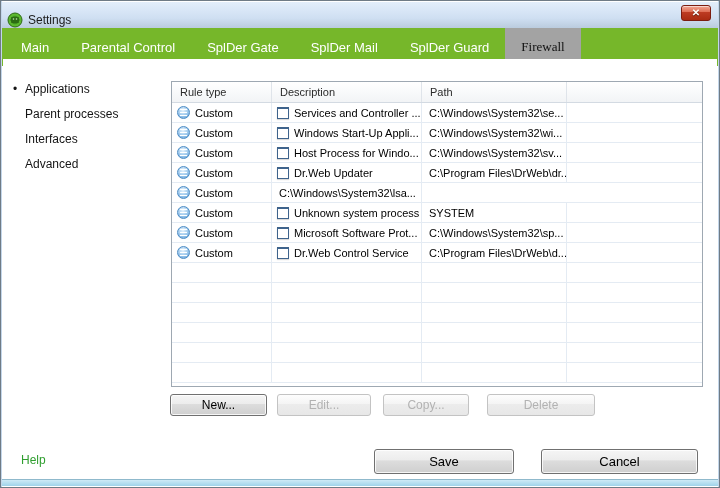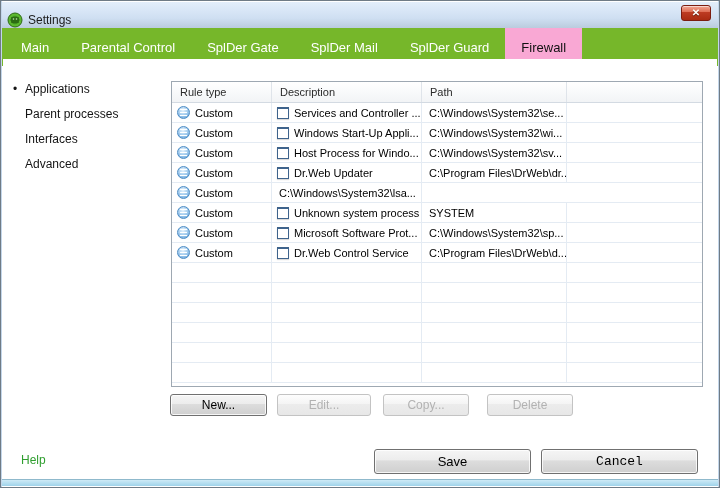--- a/index.html
+++ b/index.html
@@ -33,21 +33,21 @@
 
   
   .tabbar {
     position:absolute; left:1px; right:1px; top:27px; height:38px;
     background:#76b72a; display:flex; align-items:stretch; padding-left:3px;
   }
   .tab {
     display:flex; align-items:center; padding:0 16px;
     color:#fff; font-size:13px; cursor:pointer; white-space:nowrap;
   }
-  .tab.active { background:#f9a8d4; color:#111; }
+  .tab.active { background:#a3a3a3; color:#111;font-family:Liberation Serif, serif; }
 
   
   .content { position:absolute; left:2px; right:2px; top:58px; bottom:8px; background:#fff; }
 
   
   .sidebar { position:absolute; left:10px; top:18px; width:150px; }
   .side-item {
     position:relative; padding:5px 0 5px 12px; font-size:12px; color:#151515;
     line-height:15px; cursor:pointer;
   }
@@ -104,26 +104,26 @@
     box-shadow:inset 0 0 0 1px rgba(255,255,255,.8); cursor:pointer;
     font-family:"Liberation Sans", sans-serif;
   }
   .btn.disabled {
     color:#b2b2b2; border-color:#c3c3c3; box-shadow:none; cursor:default;
     background:linear-gradient(to bottom,#fdfdfd 0%,#f4f4f4 45%,#ececec 46%,#e7e7e7 100%);
   }
   #btn-new    { left:167px; top:335px; width:97px; }
   #btn-edit   { left:274px; top:335px; width:94px; }
   #btn-copy   { left:380px; top:335px; width:86px; }
-  #btn-delete { left:484px; top:335px; width:86px; }
+  #btn-delete { left:484px; top:335px; width:108px; }
 
   
   .help-link { position:absolute; left:18px; top:394px; font-size:12px; color:#2f9e2f; cursor:pointer; }
-  #btn-save   { left:371px; top:390px; width:157px; height:25px; font-size:13px; }
-  #btn-cancel { left:538px; top:390px; width:157px; height:25px; font-size:13px;font-family:Liberation Mono, monospace; }
+  #btn-save   { left:371px; top:390px; width:140px; height:25px; font-size:13px; }
+  #btn-cancel { left:538px; top:390px; width:157px; height:25px; font-size:13px; }
 
   .bottom-strip {
     position:absolute; left:1px; right:1px; bottom:1px; height:7px;
     background:linear-gradient(to bottom,#cdeaf6,#9fd3ea);
     border-top:1px solid #8fb9cc;
   }
 </style>
 </head>
 <body>
 

